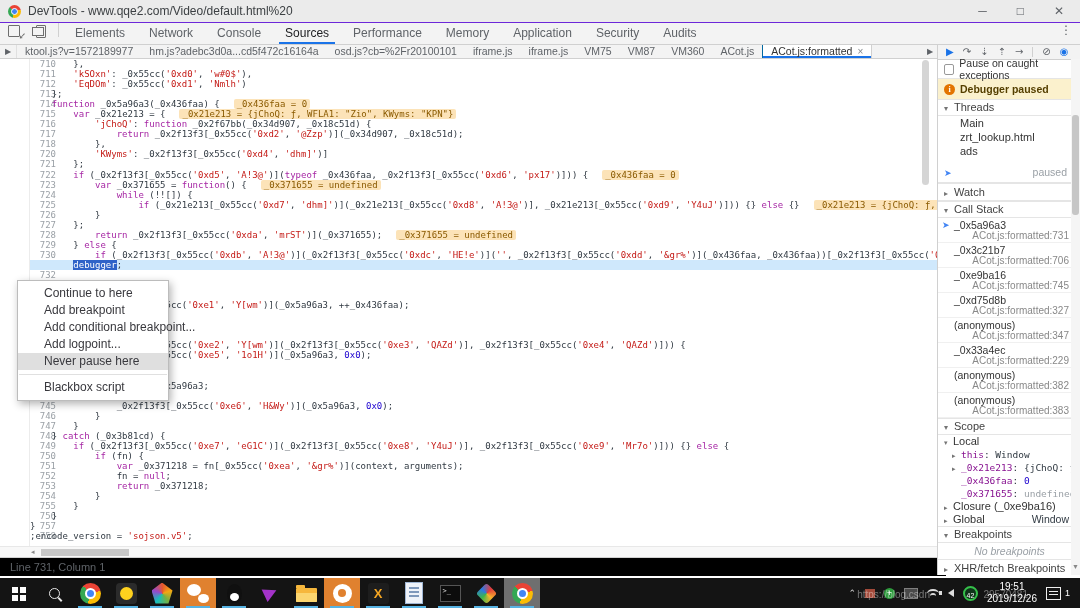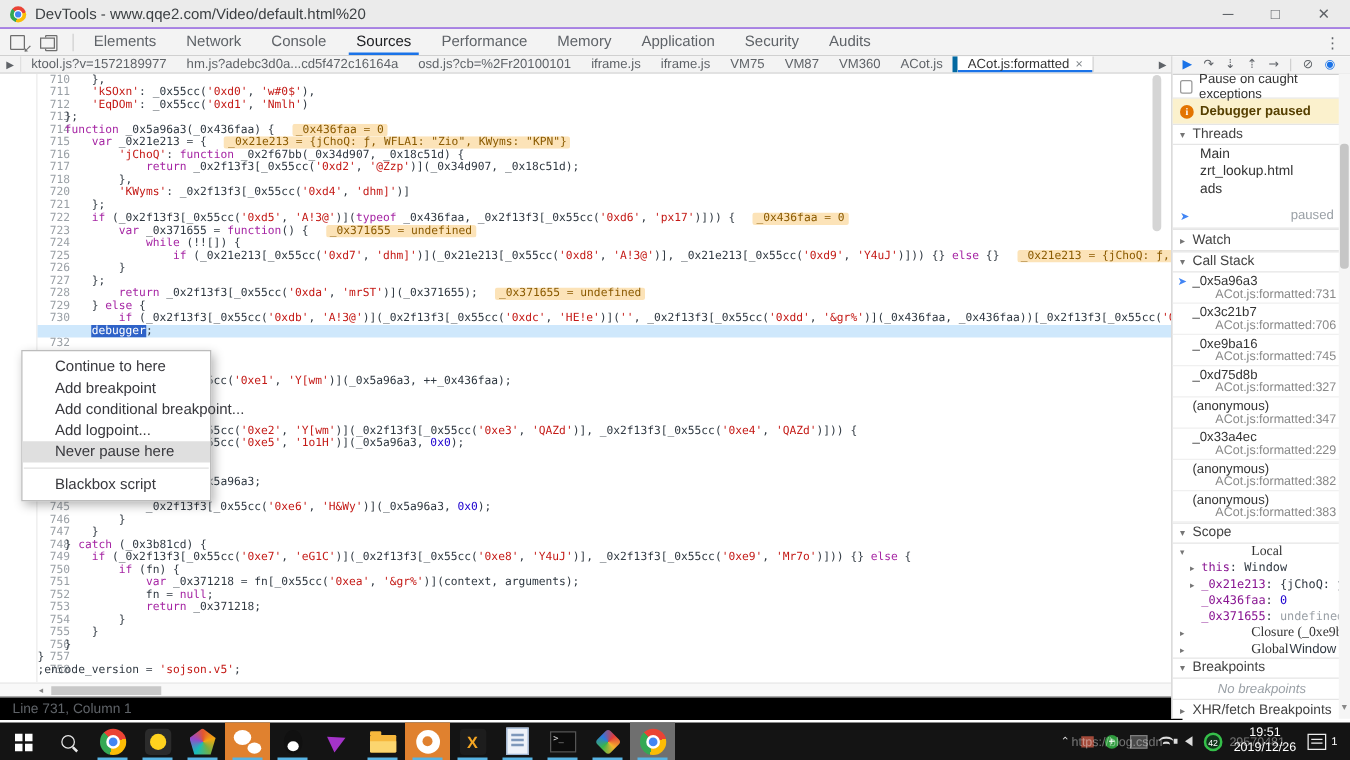--- a/index.html
+++ b/index.html
@@ -9,37 +9,37 @@
   #titlebar{position:absolute;left:0;top:0;width:1080px;height:22px;background:#ebebeb;
             border-bottom:1px solid #6d28d9;display:flex;align-items:center;}
   .chrome-logo{width:13px;height:13px;border-radius:50%;margin:0 7px 0 8px;
     background:conic-gradient(from -45deg,#ea4335 0 120deg,#fbbc05 0 240deg,#34a853 0 360deg);position:relative;}
   .chrome-logo:after{content:"";position:absolute;inset:3px;border-radius:50%;background:#4285f4;border:1.5px solid #fff;}
   #title-text{font-size:12px;color:#3c4043;}
   #win-controls{margin-left:auto;display:flex;gap:30px;padding-right:16px;color:#5f6368;font-size:12px;}
   #win-controls span{cursor:default;}
   
   #toolbar{position:absolute;left:0;top:23px;width:1080px;height:21px;background:#f3f3f3;
-           border-bottom:1px solid #d0d0d0;display:flex;align-items:center;}
+           border-bottom:1px solid #d0d0d0;display:flex;}
   .tb-ico{width:16px;height:15px;margin-left:8px;position:relative;color:#6e6e6e;}
   .inspect-box{width:10px;height:10px;border:1.4px solid #6e6e6e;border-radius:1px;margin-top:2px;}
   .inspect-box:after{content:"➚";position:absolute;right:-2px;bottom:-3px;font-size:9px;color:#6e6e6e;transform:scaleX(-1) rotate(90deg);}
   .device-box{width:8px;height:11px;border:1.4px solid #6e6e6e;border-radius:1px;margin:2px 0 0 4px;background:#f3f3f3;}
   .device-box:before{content:"";position:absolute;left:0px;top:4px;width:10px;height:7px;border:1.4px solid #6e6e6e;background:#f3f3f3;}
   .tb-sep{width:1px;height:14px;background:#d0d0d0;margin:0 4px 0 10px;}
   .ptab{padding:0 12px;font-size:12px;color:#5f6368;line-height:21px;position:relative;cursor:default;}
   .ptab.active{color:#202124;}
   .ptab.active:after{content:"";position:absolute;left:6px;right:6px;bottom:0;height:2px;background:#1a73e8;}
   .kebab{margin-left:auto;padding-right:8px;color:#5f6368;font-size:12px;}
   
   #filetabs{position:absolute;left:0;top:45px;width:937px;height:13px;background:#f3f3f3;
             border-bottom:1px solid #d0d0d0;display:flex;align-items:stretch;overflow:hidden;}
   .nav-ico{width:16px;font-size:8px;color:#5f6368;text-align:center;line-height:13px;border-right:1px solid #e0e0e0;}
   .ftab{padding:0 8px;font-size:10.5px;color:#5f6368;line-height:13px;white-space:nowrap;cursor:default;}
-  .ftab.active{background:#fff;color:#333;border-left:4px solid #0369a1;border-right:1px solid #d0d0d0;
+  .ftab.active{background:#fff;color:#333;border-left:1px solid #0369a1;border-right:1px solid #d0d0d0;
                box-shadow:inset 0 -2px 0 #1a73e8;}
   .ftab .x{margin-left:5px;color:#80868b;font-size:10px;}
   .more-tabs{margin-left:auto;width:14px;font-size:8px;color:#5f6368;line-height:13px;text-align:center;}
   
   #editor{position:absolute;left:0;top:59px;width:937px;height:487px;overflow:hidden;background:#fff;}
   .cl{height:10.06px;white-space:pre;position:relative;}
   .gut{position:absolute;left:0;top:0;width:24px;text-align:right;
        font:9px "DejaVu Sans Mono",monospace;color:#9aa0a6;margin-left:32px;}
   .cod{position:absolute;left:30px;top:0;right:0;font:9px "DejaVu Sans Mono",monospace;color:#303942;
        line-height:10.06px;overflow:hidden;white-space:pre;}
@@ -86,21 +86,21 @@
   .frame .fname{position:absolute;left:16px;top:1px;font-size:10.5px;color:#333;white-space:nowrap;}
   .frame .floc{position:absolute;right:12px;top:12px;font-size:10px;color:#888;white-space:nowrap;}
   .frame .cur{position:absolute;left:4px;top:2px;color:#4285f4;font-size:9px;}
   .scope-row{height:13px;line-height:13px;white-space:nowrap;overflow:hidden;
              font-family:"DejaVu Sans Mono",monospace;font-size:9.5px;}
   .scope-row .caret{display:inline-block;width:9px;font-size:7px;color:#757575;font-family:"Liberation Sans",sans-serif;}
   .vname{color:#881391;}
   .vval{color:#303942;}
   .vval.num{color:#1c00cf;}
   .vval.undef{color:#9aa0a6;}
-  .scope-hd{font-family:Liberation Serif, serif;font-size:11px;color:#333;margin-left:48px;}
+  .scope-hd{font-family:Liberation Sans, sans-serif;font-size:11px;color:#333;}
   #global-win{float:right;margin-right:12px;color:#303942;font-family:"Liberation Sans",sans-serif;font-size:10.5px;}
   .nobp{height:16px;line-height:16px;text-align:center;color:#9aa0a6;font-style:italic;font-size:10.5px;}
   #sb-scroll{position:absolute;left:1071px;top:59px;width:9px;height:516px;background:#f5f5f5;}
   #sb-thumb{position:absolute;left:1072px;top:115px;width:7px;height:100px;background:#c6c6c6;border-radius:3px;}
   #sb-down{position:absolute;left:1071px;top:563px;width:9px;text-align:center;font-size:7px;color:#888;}
   
   #taskbar{position:absolute;left:0;top:578px;width:1080px;height:30px;background:#141414;display:flex;align-items:center;}
   .tb-cell{position:relative;width:36px;height:30px;display:flex;align-items:center;justify-content:center;flex:none;}
   .tb-cell.hl{background:#e0812f;}
   .tb-cell.gr{background:#6f6f6f;}

